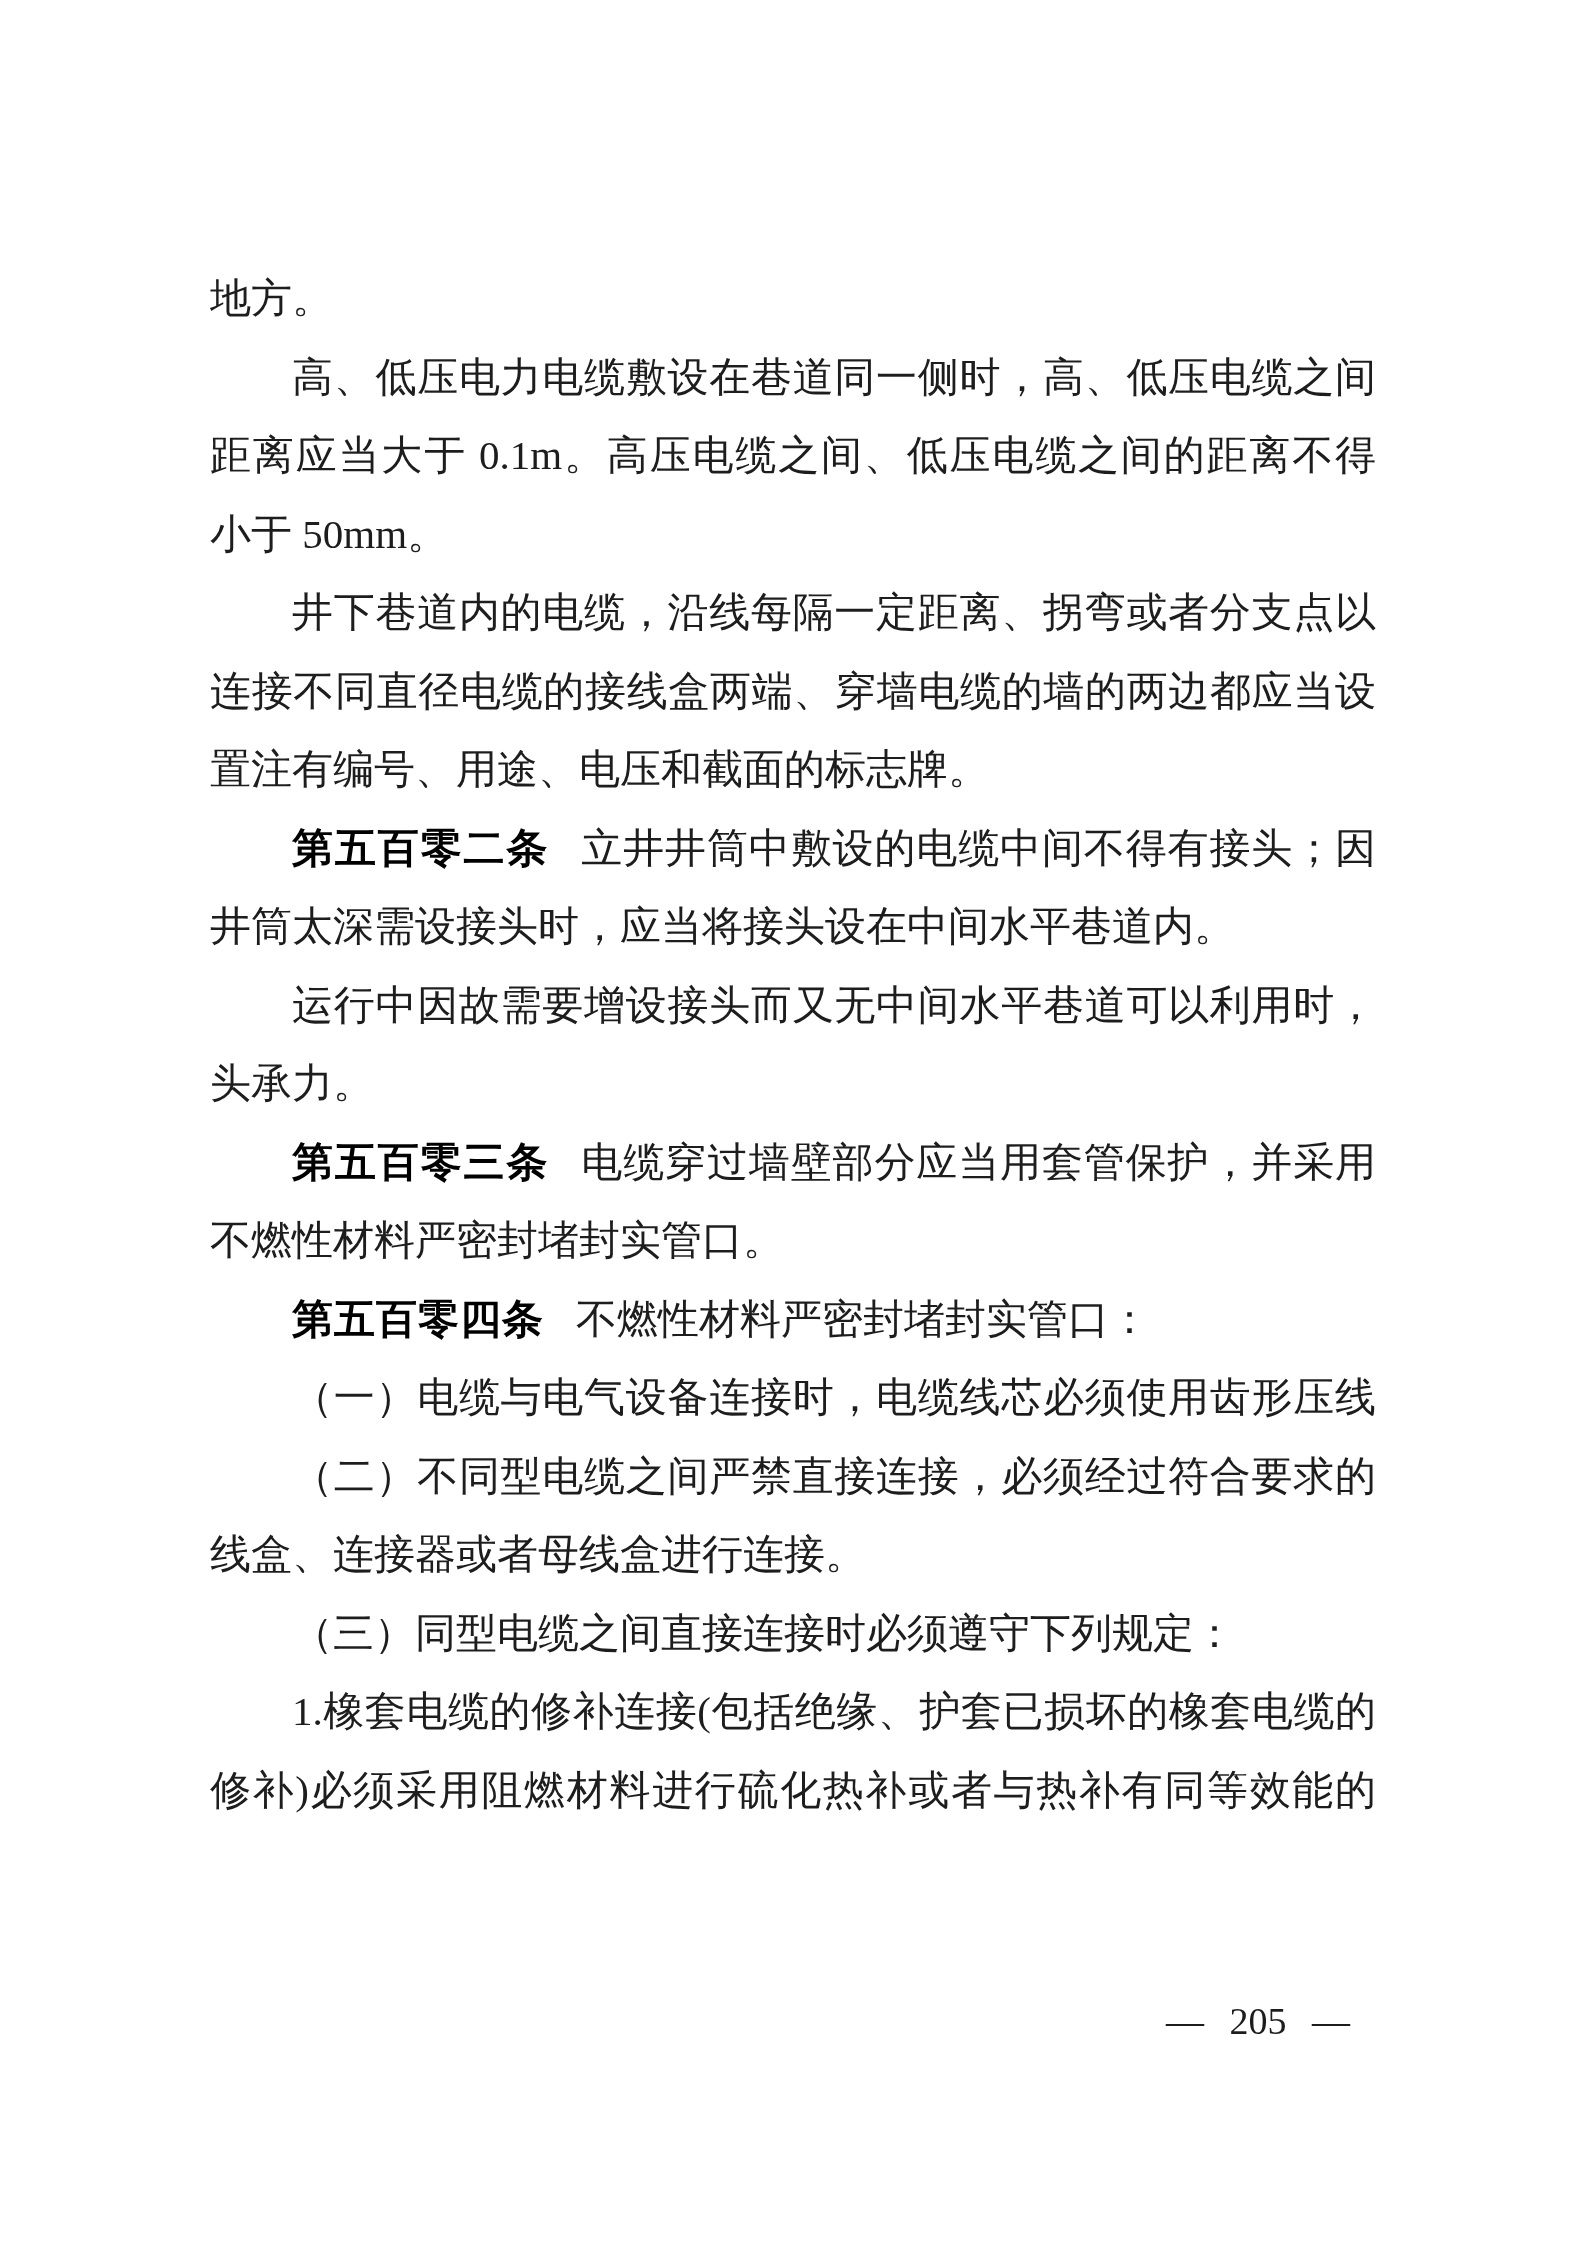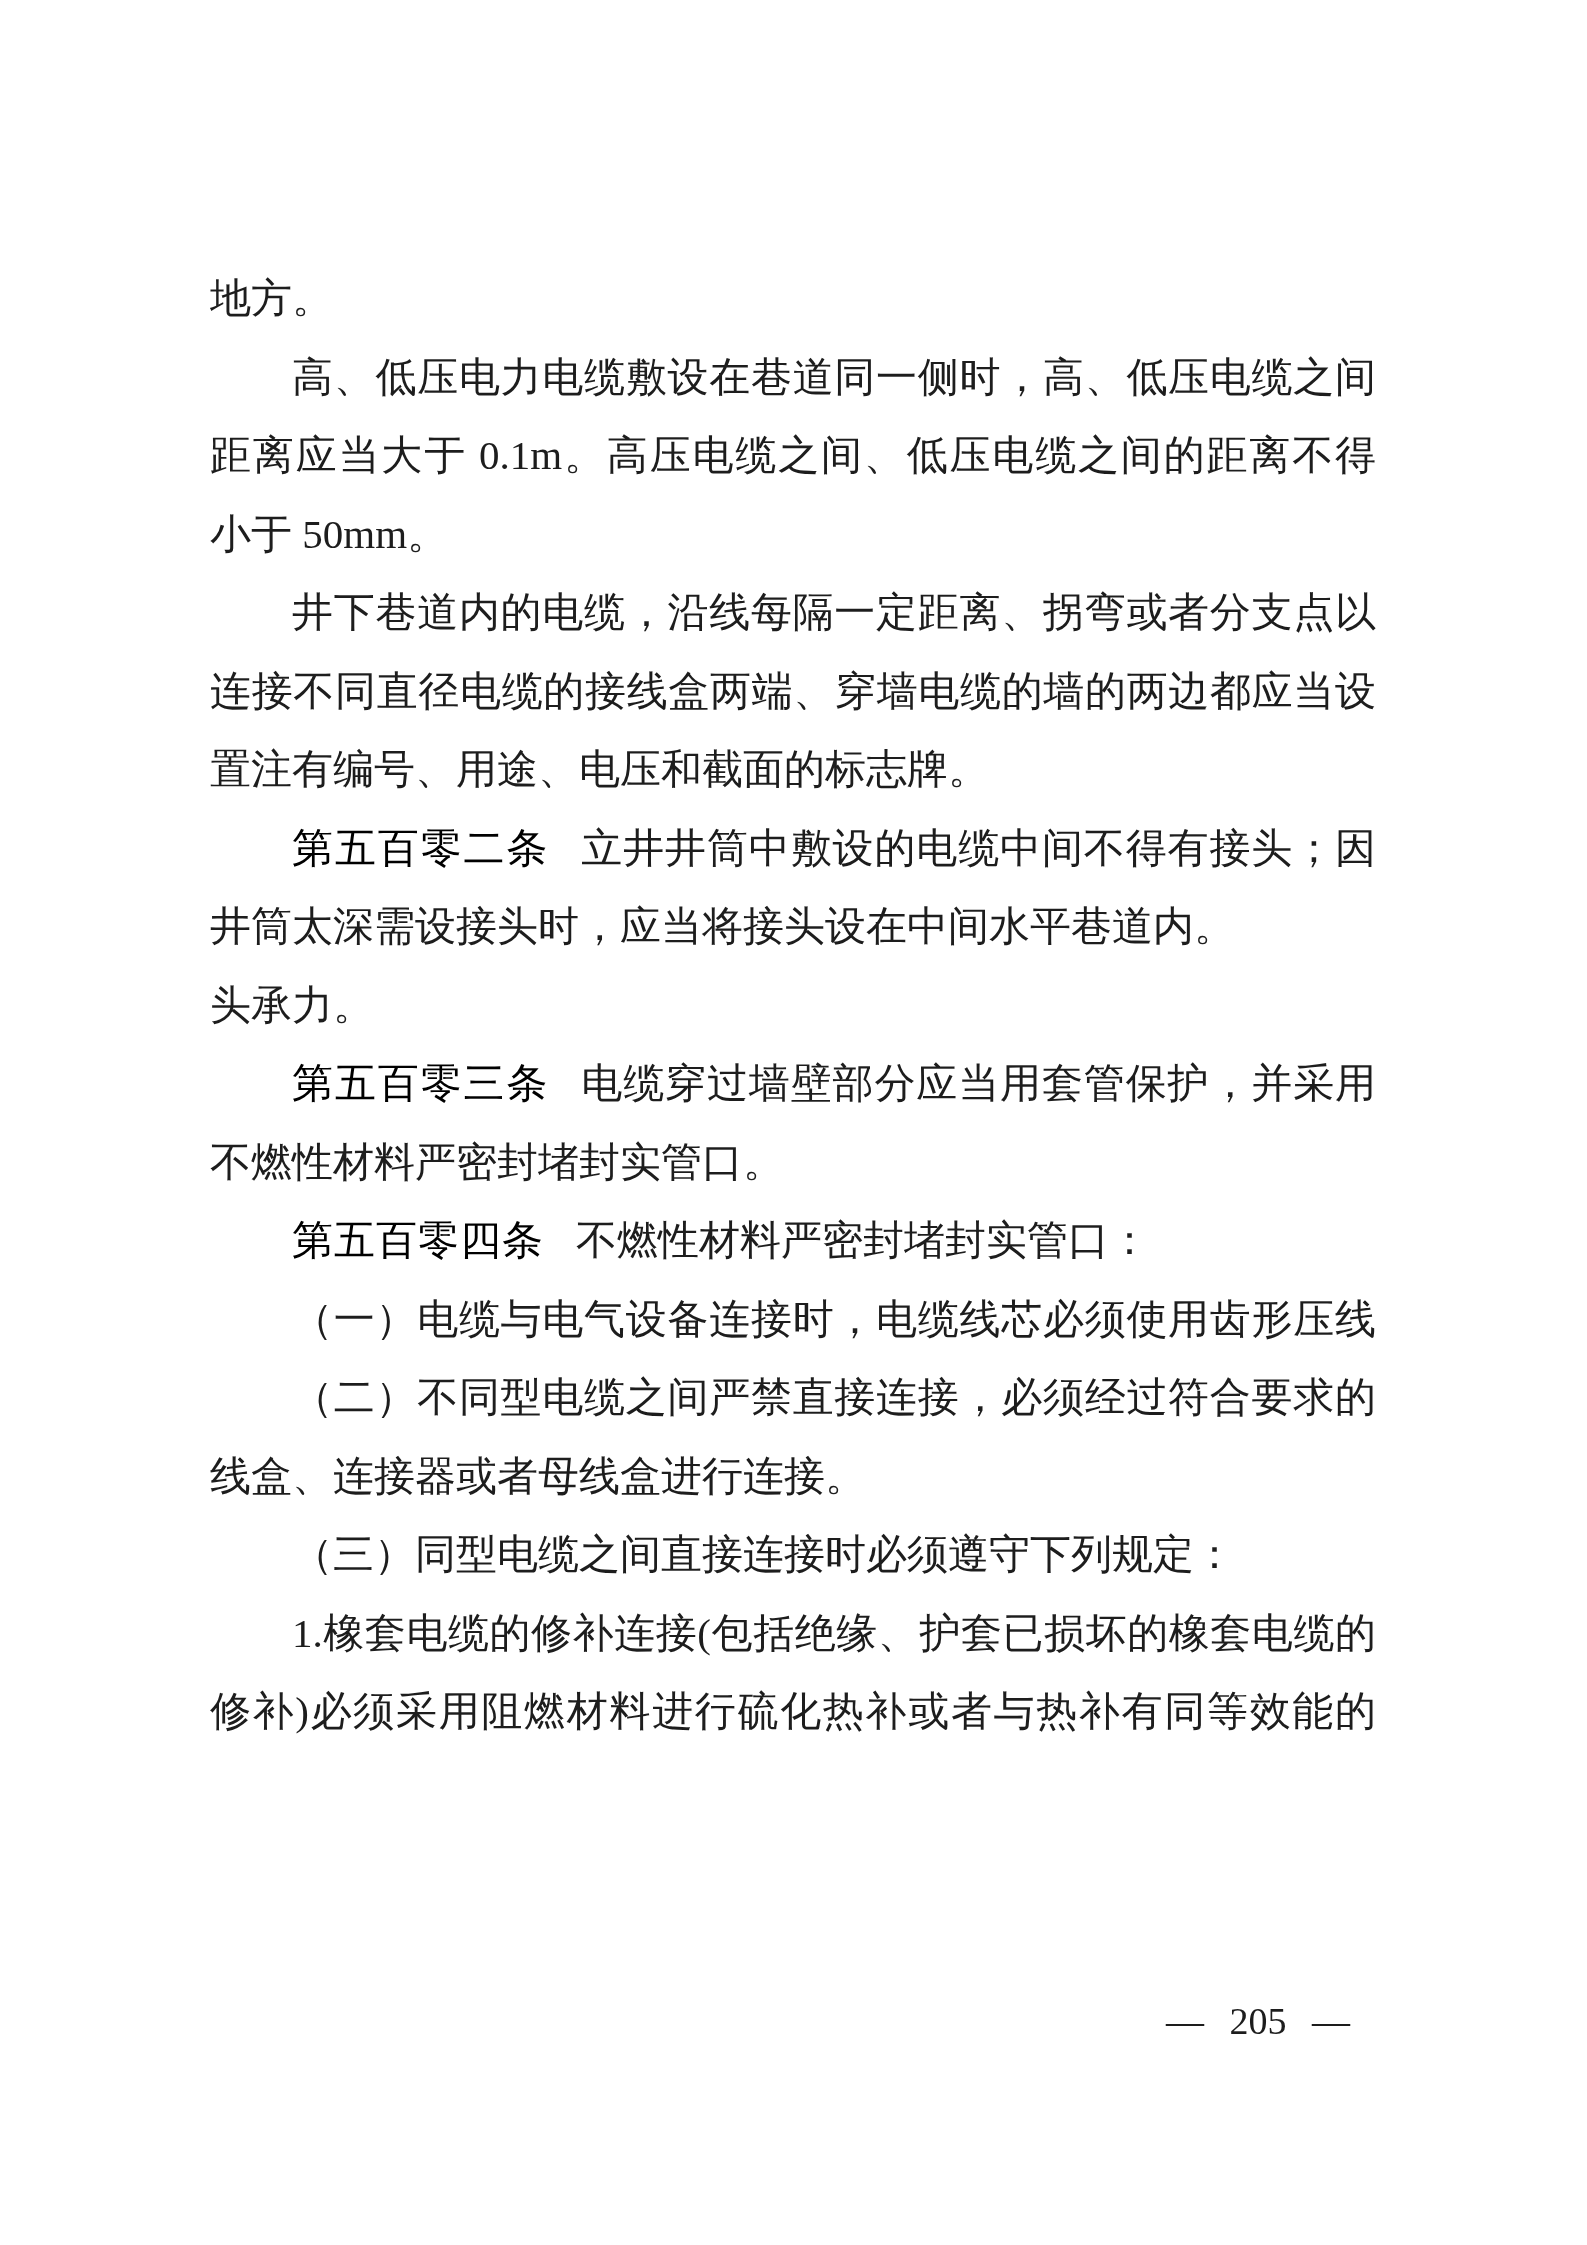--- a/index.html
+++ b/index.html
@@ -30,21 +30,21 @@
   .j {
     text-align: justify;
     text-justify: inter-character;
     text-align-last: justify;
   }
   
   .i { text-indent: 82px; }
   
   .bh {
     font-family: "Liberation Sans", "DejaVu Sans", sans-serif;
-    font-weight: 400;
+    font-weight: 700;
     color: #000000;
     margin-right: 32px;
     letter-spacing: 1px;
   }
   .footer {
     position: absolute;
     top: 1996px;
     right: 249px;
     font-size: 38px;
     line-height: 50px;
@@ -62,20 +62,21 @@
     <div class="line i j">高、低压电力电缆敷设在巷道同一侧时，高、低压电缆之间的</div>
     <div class="line j">距离应当大于 0.1m。高压电缆之间、低压电缆之间的距离不得</div>
     <div class="line">小于 50mm。</div>
     <div class="line i j">井下巷道内的电缆，沿线每隔一定距离、拐弯或者分支点以及</div>
     <div class="line j">连接不同直径电缆的接线盒两端、穿墙电缆的墙的两边都应当设</div>
     <div class="line">置注有编号、用途、电压和截面的标志牌。</div>
     <div class="line i j">
       <span class="bh">第五百零二条</span><span>立井井筒中敷设的电缆中间不得有接头；因</span>
     </div>
     <div class="line">井筒太深需设接头时，应当将接头设在中间水平巷道内。</div>
+    <div class="line i j">运行中因故需要增设接头而又无中间水平巷道可以利用时，</div>
     <div class="line">头承力。</div>
     <div class="line i j">
       <span class="bh">第五百零三条</span><span>电缆穿过墙壁部分应当用套管保护，并采用</span>
     </div>
     <div class="line">不燃性材料严密封堵封实管口。</div>
     <div class="line i">
       <span class="bh">第五百零四条</span><span>不燃性材料严密封堵封实管口：</span>
     </div>
     <div class="line i j">（一）电缆与电气设备连接时，电缆线芯必须使用齿形压线板</div>
     <div class="line i j">（二）不同型电缆之间严禁直接连接，必须经过符合要求的接</div>

